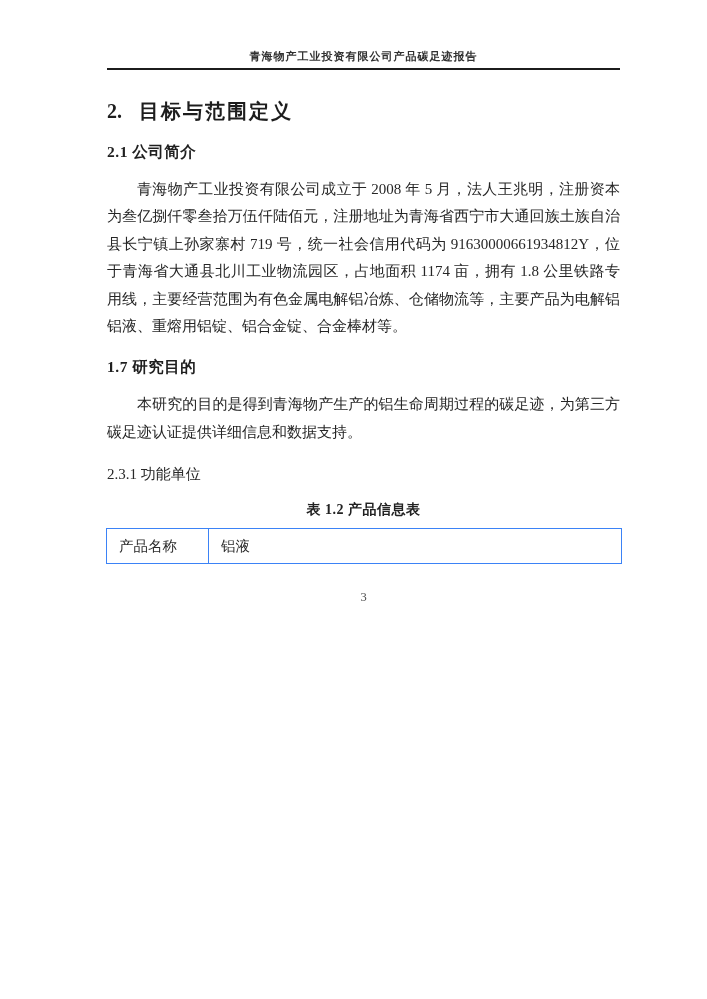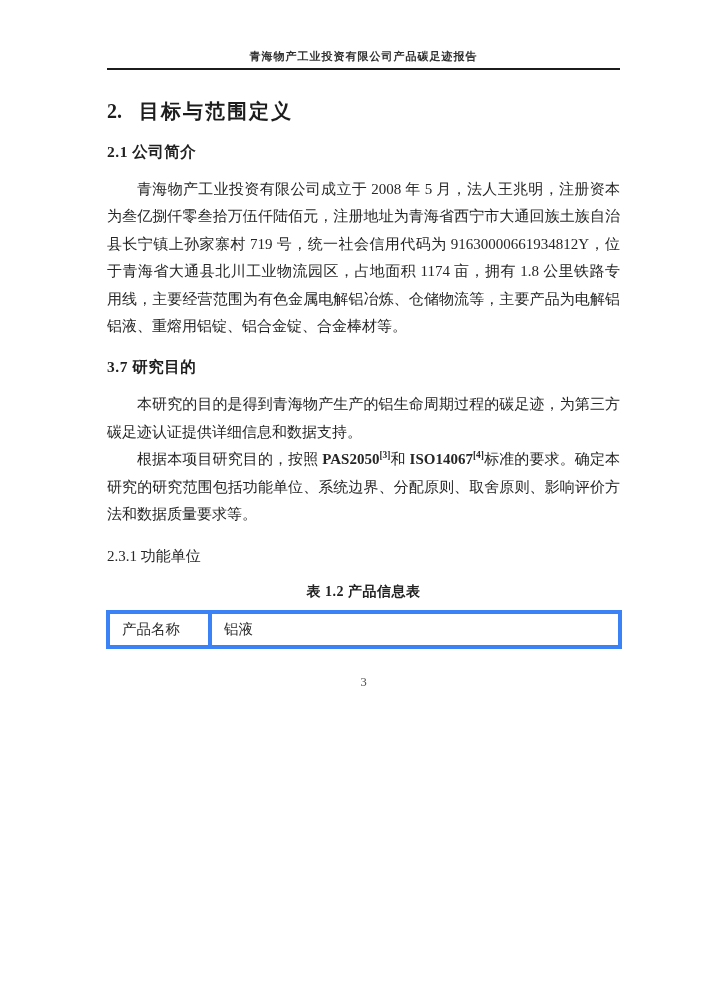--- a/index.html
+++ b/index.html
@@ -82,21 +82,21 @@
     color: #222222;
     letter-spacing: 0.5px;
   }
   table.info-table {
     width: 516px;
     margin-left: -1px;
     border-collapse: collapse;
     table-layout: fixed;
   }
   table.info-table td {
-    border: 4px solid #3b82f6;
+    border: 1px solid #3b82f6;
     height: 35px;
     font-size: 14.5px;
     color: #2b2b2b;
     padding: 0 0 0 12px;
     vertical-align: middle;
   }
   table.info-table td.col-label { width: 102px; }
   .page-number {
     margin-top: 26px;
     text-align: center;
@@ -115,24 +115,23 @@
       <div class="header-rule"></div>
     </div>
 
     <h1 class="chapter-title">
       <span class="chapter-num">2.</span><span>目标与范围定义</span>
     </h1>
 
     <h2 class="section-heading">2.1 公司简介</h2>
     <p class="body-para">青海物产工业投资有限公司成立于 2008 年 5 月，法人王兆明，注册资本为叁亿捌仟零叁拾万伍仟陆佰元，注册地址为青海省西宁市大通回族土族自治县长宁镇上孙家寨村 719 号，统一社会信用代码为 91630000661934812Y，位于青海省大通县北川工业物流园区，占地面积 1174 亩，拥有 1.8 公里铁路专用线，主要经营范围为有色金属电解铝冶炼、仓储物流等，主要产品为电解铝铝液、重熔用铝锭、铝合金锭、合金棒材等。</p>
 
-    <h2 class="section-heading">3.7 研究目的</h2>
+    <h2 class="section-heading">1.7 研究目的</h2>
     <p class="body-para">本研究的目的是得到青海物产生产的铝生命周期过程的碳足迹，为第三方碳足迹认证提供详细信息和数据支持。</p>
 
-    <p class="body-para"><span>根据本项目研究目的，按照 </span><span class="std-bold">PAS2050</span><sup class="ref">[3]</sup><span>和 </span><span class="std-bold">ISO14067</span><sup class="ref">[4]</sup><span>标准的要求。确定本研究的研究范围包括功能单位、系统边界、分配原则、取舍原则、影响评价方法和数据质量要求等。</span></p>
 
     <h3 class="subsection-heading">2.3.1 功能单位</h3>
 
     <div class="table-caption">表 1.2 产品信息表</div>
 
     <table class="info-table">
       <tbody>
         <tr>
           <td class="col-label">产品名称</td>
           <td>铝液</td>

